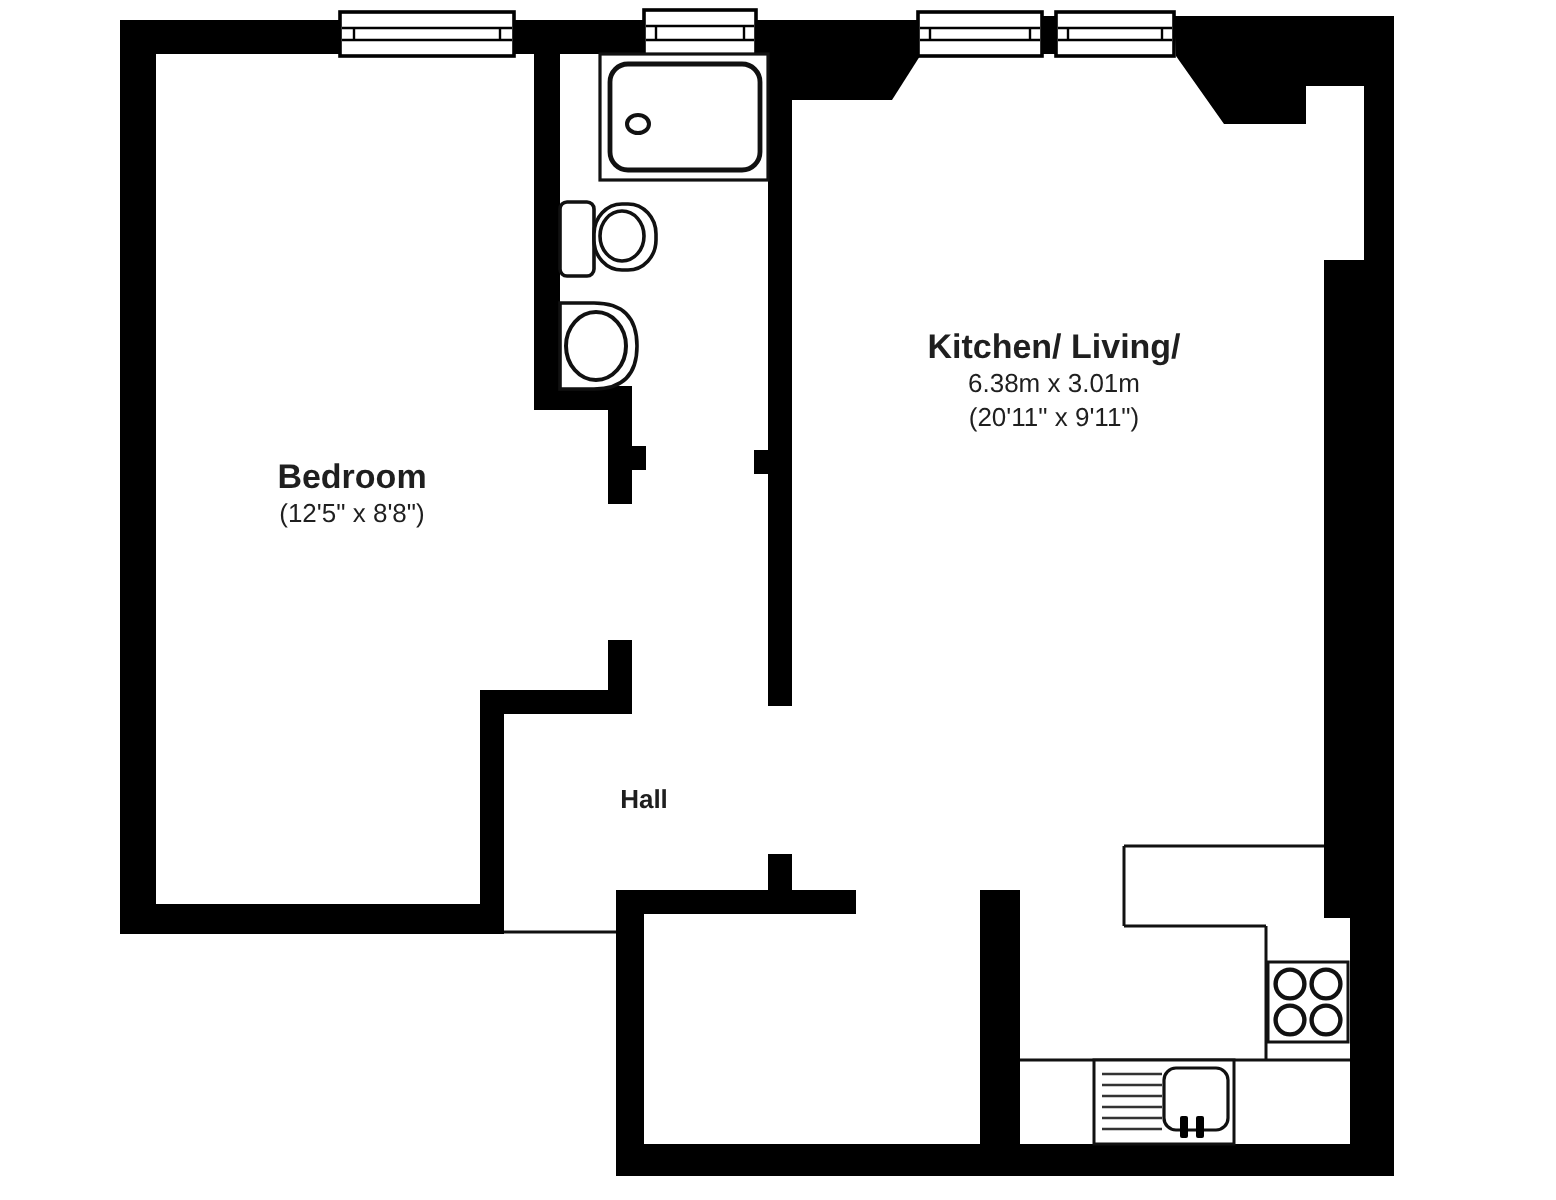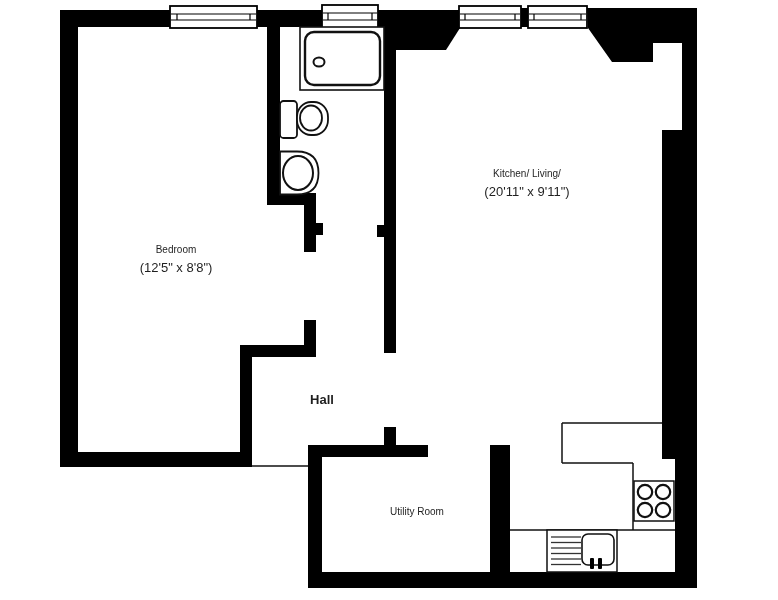--- a/index.html
+++ b/index.html
@@ -12,21 +12,21 @@
   }
   #plan svg{position:absolute;left:0;top:0;}
   .label{
     position:absolute;
     text-align:center;
     color:#1f1f1f;
     font-size:13px;
     line-height:17.5px;
     white-space:nowrap;
   }
-  .label .b{font-weight:normal;font-size:10px;}
+  .label .b{font-weight:bold;font-size:17px;}
 </style>
 </head>
 <body>
 
 <div id="plan">
 
   <svg width="778" height="600" viewBox="0 0 778 600">
 
     <g fill="#000000" stroke="none">
 
@@ -133,31 +133,29 @@
       <rect x="297" y="102" width="31" height="33" rx="14" ry="15" fill="#ffffff" stroke="#111111" stroke-width="1.8"></rect>
       <ellipse cx="311" cy="118" rx="11" ry="12.5" fill="#ffffff" stroke="#111111" stroke-width="1.8"></ellipse>
     </g>
 
     <g>
       <path d="M280,151.5 h17 q21.5,0 21.5,21.5 q0,21.5 -21.5,21.5 h-17 z" fill="#ffffff" stroke="#111111" stroke-width="1.8"></path>
       <ellipse cx="298" cy="173" rx="15" ry="17" fill="#ffffff" stroke="#111111" stroke-width="2"></ellipse>
     </g>
   </svg>
 
-  <div class="label" style="left:76px;top:241px;width:200px;">
+  <div class="label" style="left:76px;top:230px;width:200px;">
     <div class="b">Bedroom</div>
     <div>(12'5" x 8'8")</div>
   </div>
 
   <div class="label" style="left:427px;top:165px;width:200px;">
     <div class="b">Kitchen/ Living/</div>
+    <div>6.38m x 3.01m</div>
     <div>(20'11" x 9'11")</div>
   </div>
 
   <div class="label" style="left:292px;top:391px;width:60px;font-weight:bold;">
     <div>Hall</div>
   </div>
 
-  <div class="label" style="left:337px;top:503px;width:160px;">
-    <div class="b">Utility Room</div>
-  </div>
 
 </div>
 
 </body></html>

